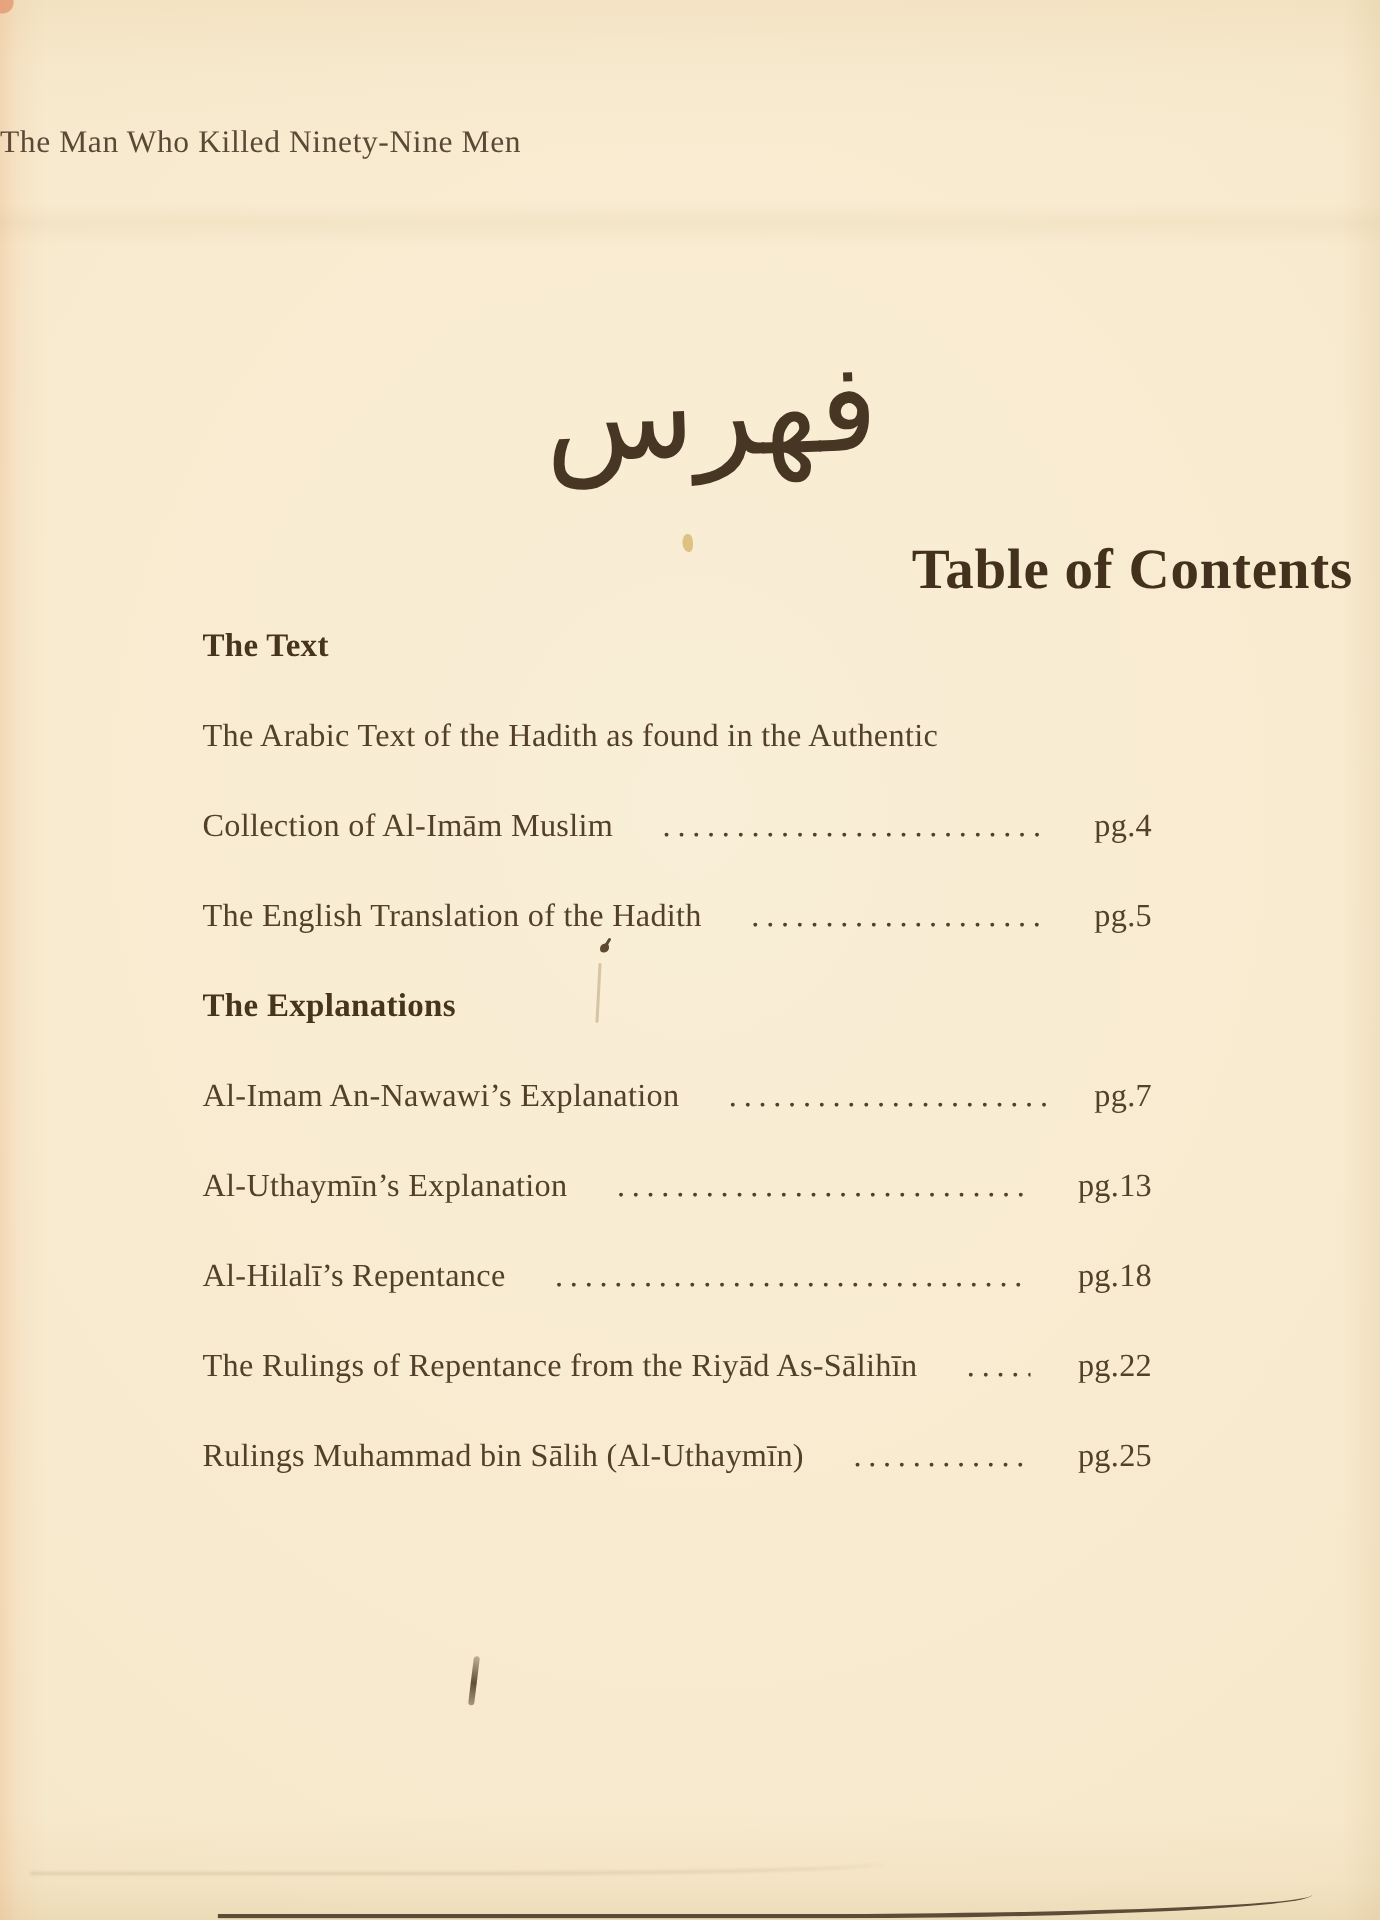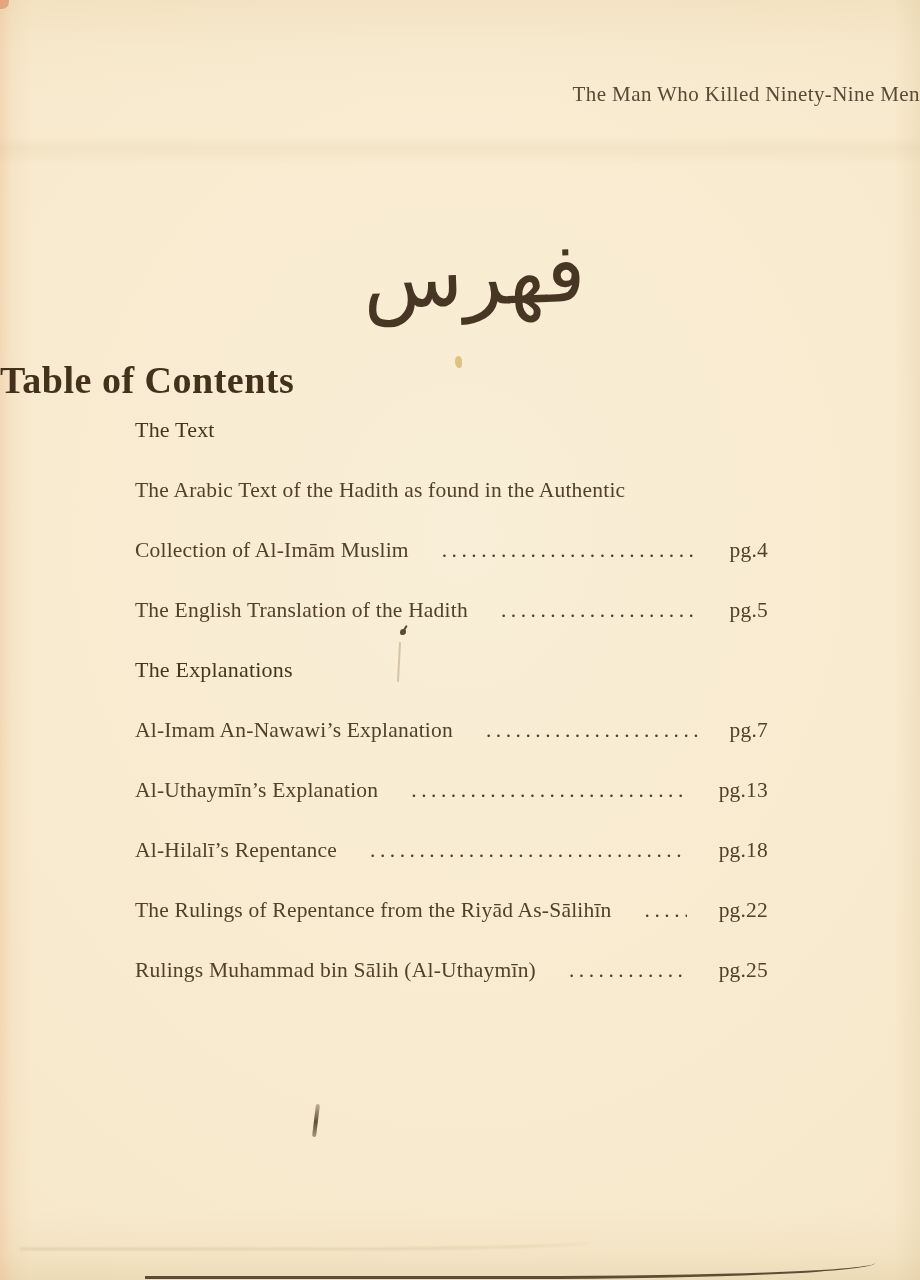--- a/index.html
+++ b/index.html
@@ -36,42 +36,42 @@
   
   .speck-1{position:absolute;left:398px;top:625px;width:10px;height:13px;}
   .speck-1 .blob{position:absolute;left:2px;top:4px;width:6px;height:6px;background:#5d4a30;border-radius:60% 40% 55% 45%;}
   .speck-1 .tail{position:absolute;left:6px;top:0;width:2px;height:7px;background:#5d4a30;transform:rotate(32deg);border-radius:2px;}
   .crease-1{position:absolute;left:398px;top:642px;width:2px;height:40px;background:rgba(150,120,78,0.35);transform:rotate(3deg);border-radius:2px;}
   .speck-2{position:absolute;left:314px;top:1104px;width:4px;height:33px;background:linear-gradient(180deg,rgba(90,68,40,0.35),rgba(70,52,30,0.85) 55%,rgba(90,68,40,0.5));transform:rotate(7deg);border-radius:3px;}
   .speck-title{position:absolute;left:455px;top:356px;width:7px;height:12px;background:rgba(199,158,62,0.55);border-radius:50% 50% 40% 60%;}
 
   .running-header{
     position:absolute;top:82px;left:0;width:100%;
-    text-align:right;font-size:21px;letter-spacing:0.4px;
+    text-align:left;font-size:21px;letter-spacing:0.4px;
     color:#5a4936;
   }
   .calligraphy{
     position:absolute;top:222px;left:0;width:100%;
     text-align:center;padding-left:28px;box-sizing:border-box;
     font-family:"DejaVu Sans", sans-serif;
     font-size:82px;line-height:110px;color:#483624;
     transform:rotate(-2deg);
   }
   .page-title{
     position:absolute;top:358px;left:0;width:100%;
-    text-align:left;padding-right:18px;box-sizing:border-box;
+    text-align:right;padding-right:18px;box-sizing:border-box;
     font-size:38px;font-weight:700;letter-spacing:0.5px;
     color:#43311d;
   }
   .toc{
     position:absolute;top:400px;left:135px;right:152px;
     font-size:21.5px;color:#52402a;letter-spacing:0.2px;
   }
   .row{height:60px;line-height:60px;white-space:nowrap;}
-  .sec-heading{font-weight:400;color:#46341f;font-size:22px;}
+  .sec-heading{font-weight:700;color:#46341f;font-size:22px;}
   .entry-line{display:flex;align-items:baseline;gap:32px;}
   .lbl{flex:0 0 auto;}
   .dots{flex:1 1 auto;overflow:hidden;letter-spacing:4.5px;padding-left:1px;}
   .pg{flex:0 0 auto;}
   .u{text-decoration-thickness:1.5px;text-underline-offset:4px;}
 </style>
 </head>
 <body>
 
 <div class="paper"></div>

